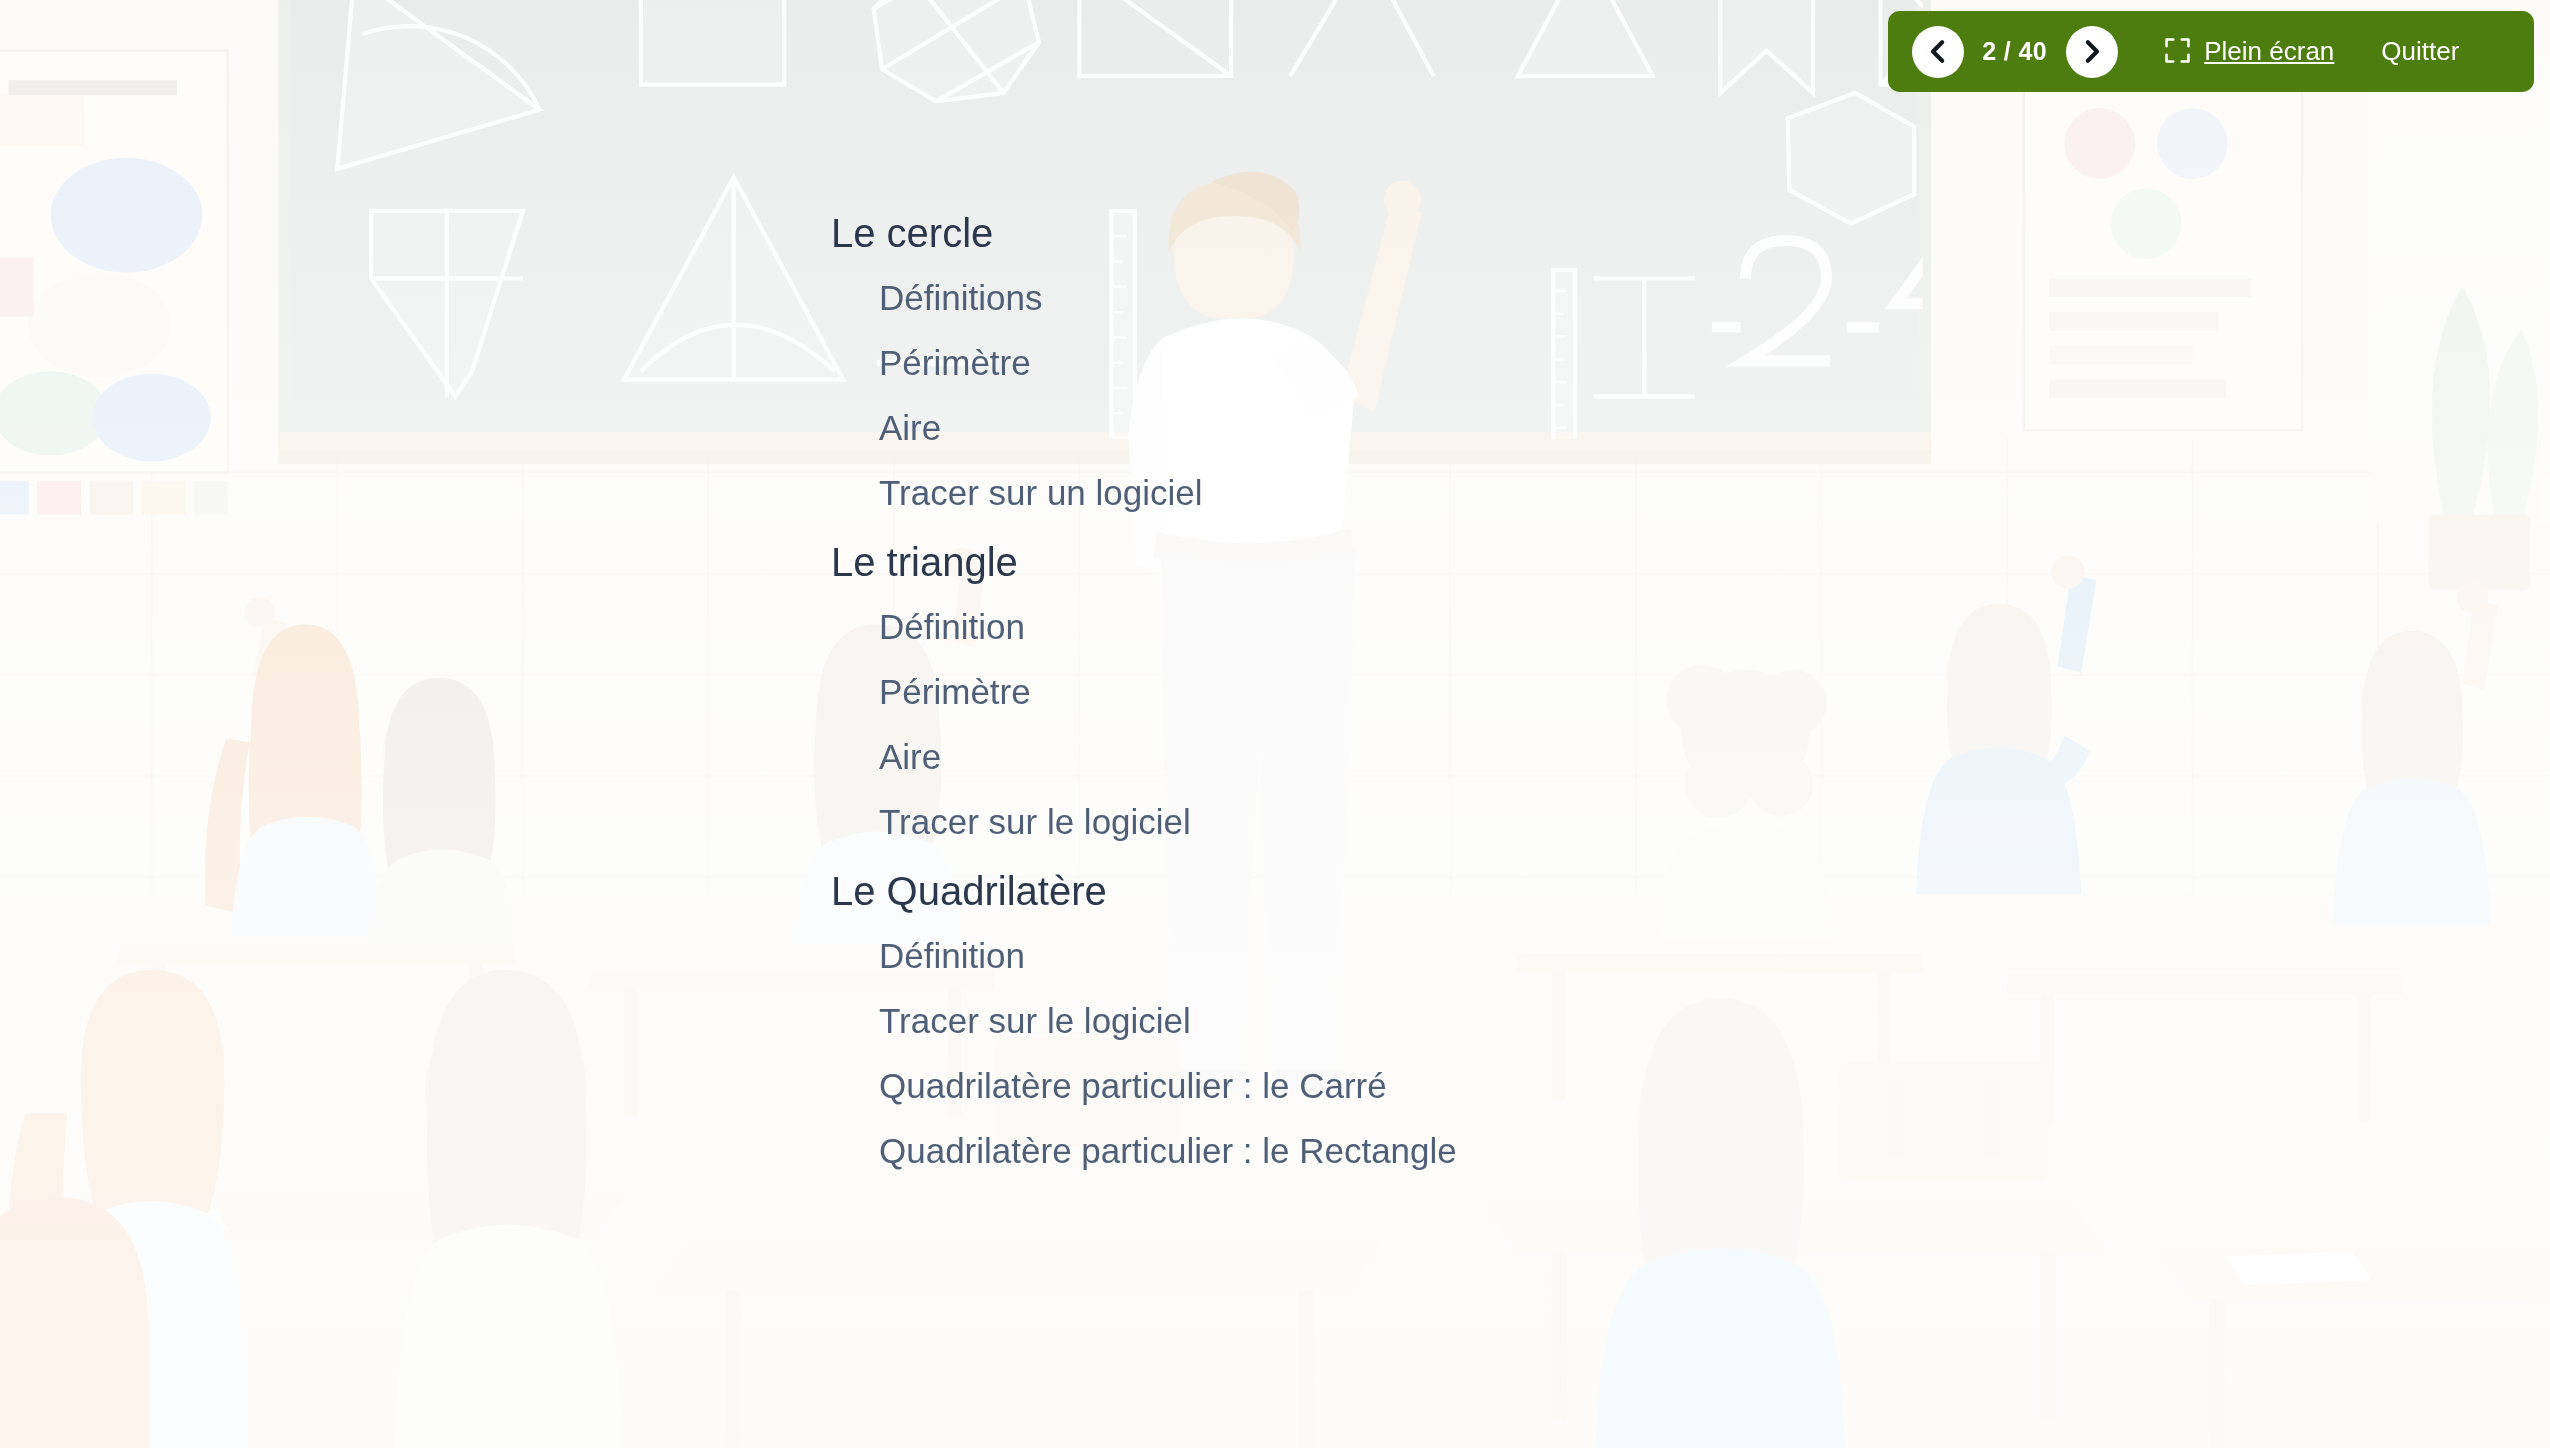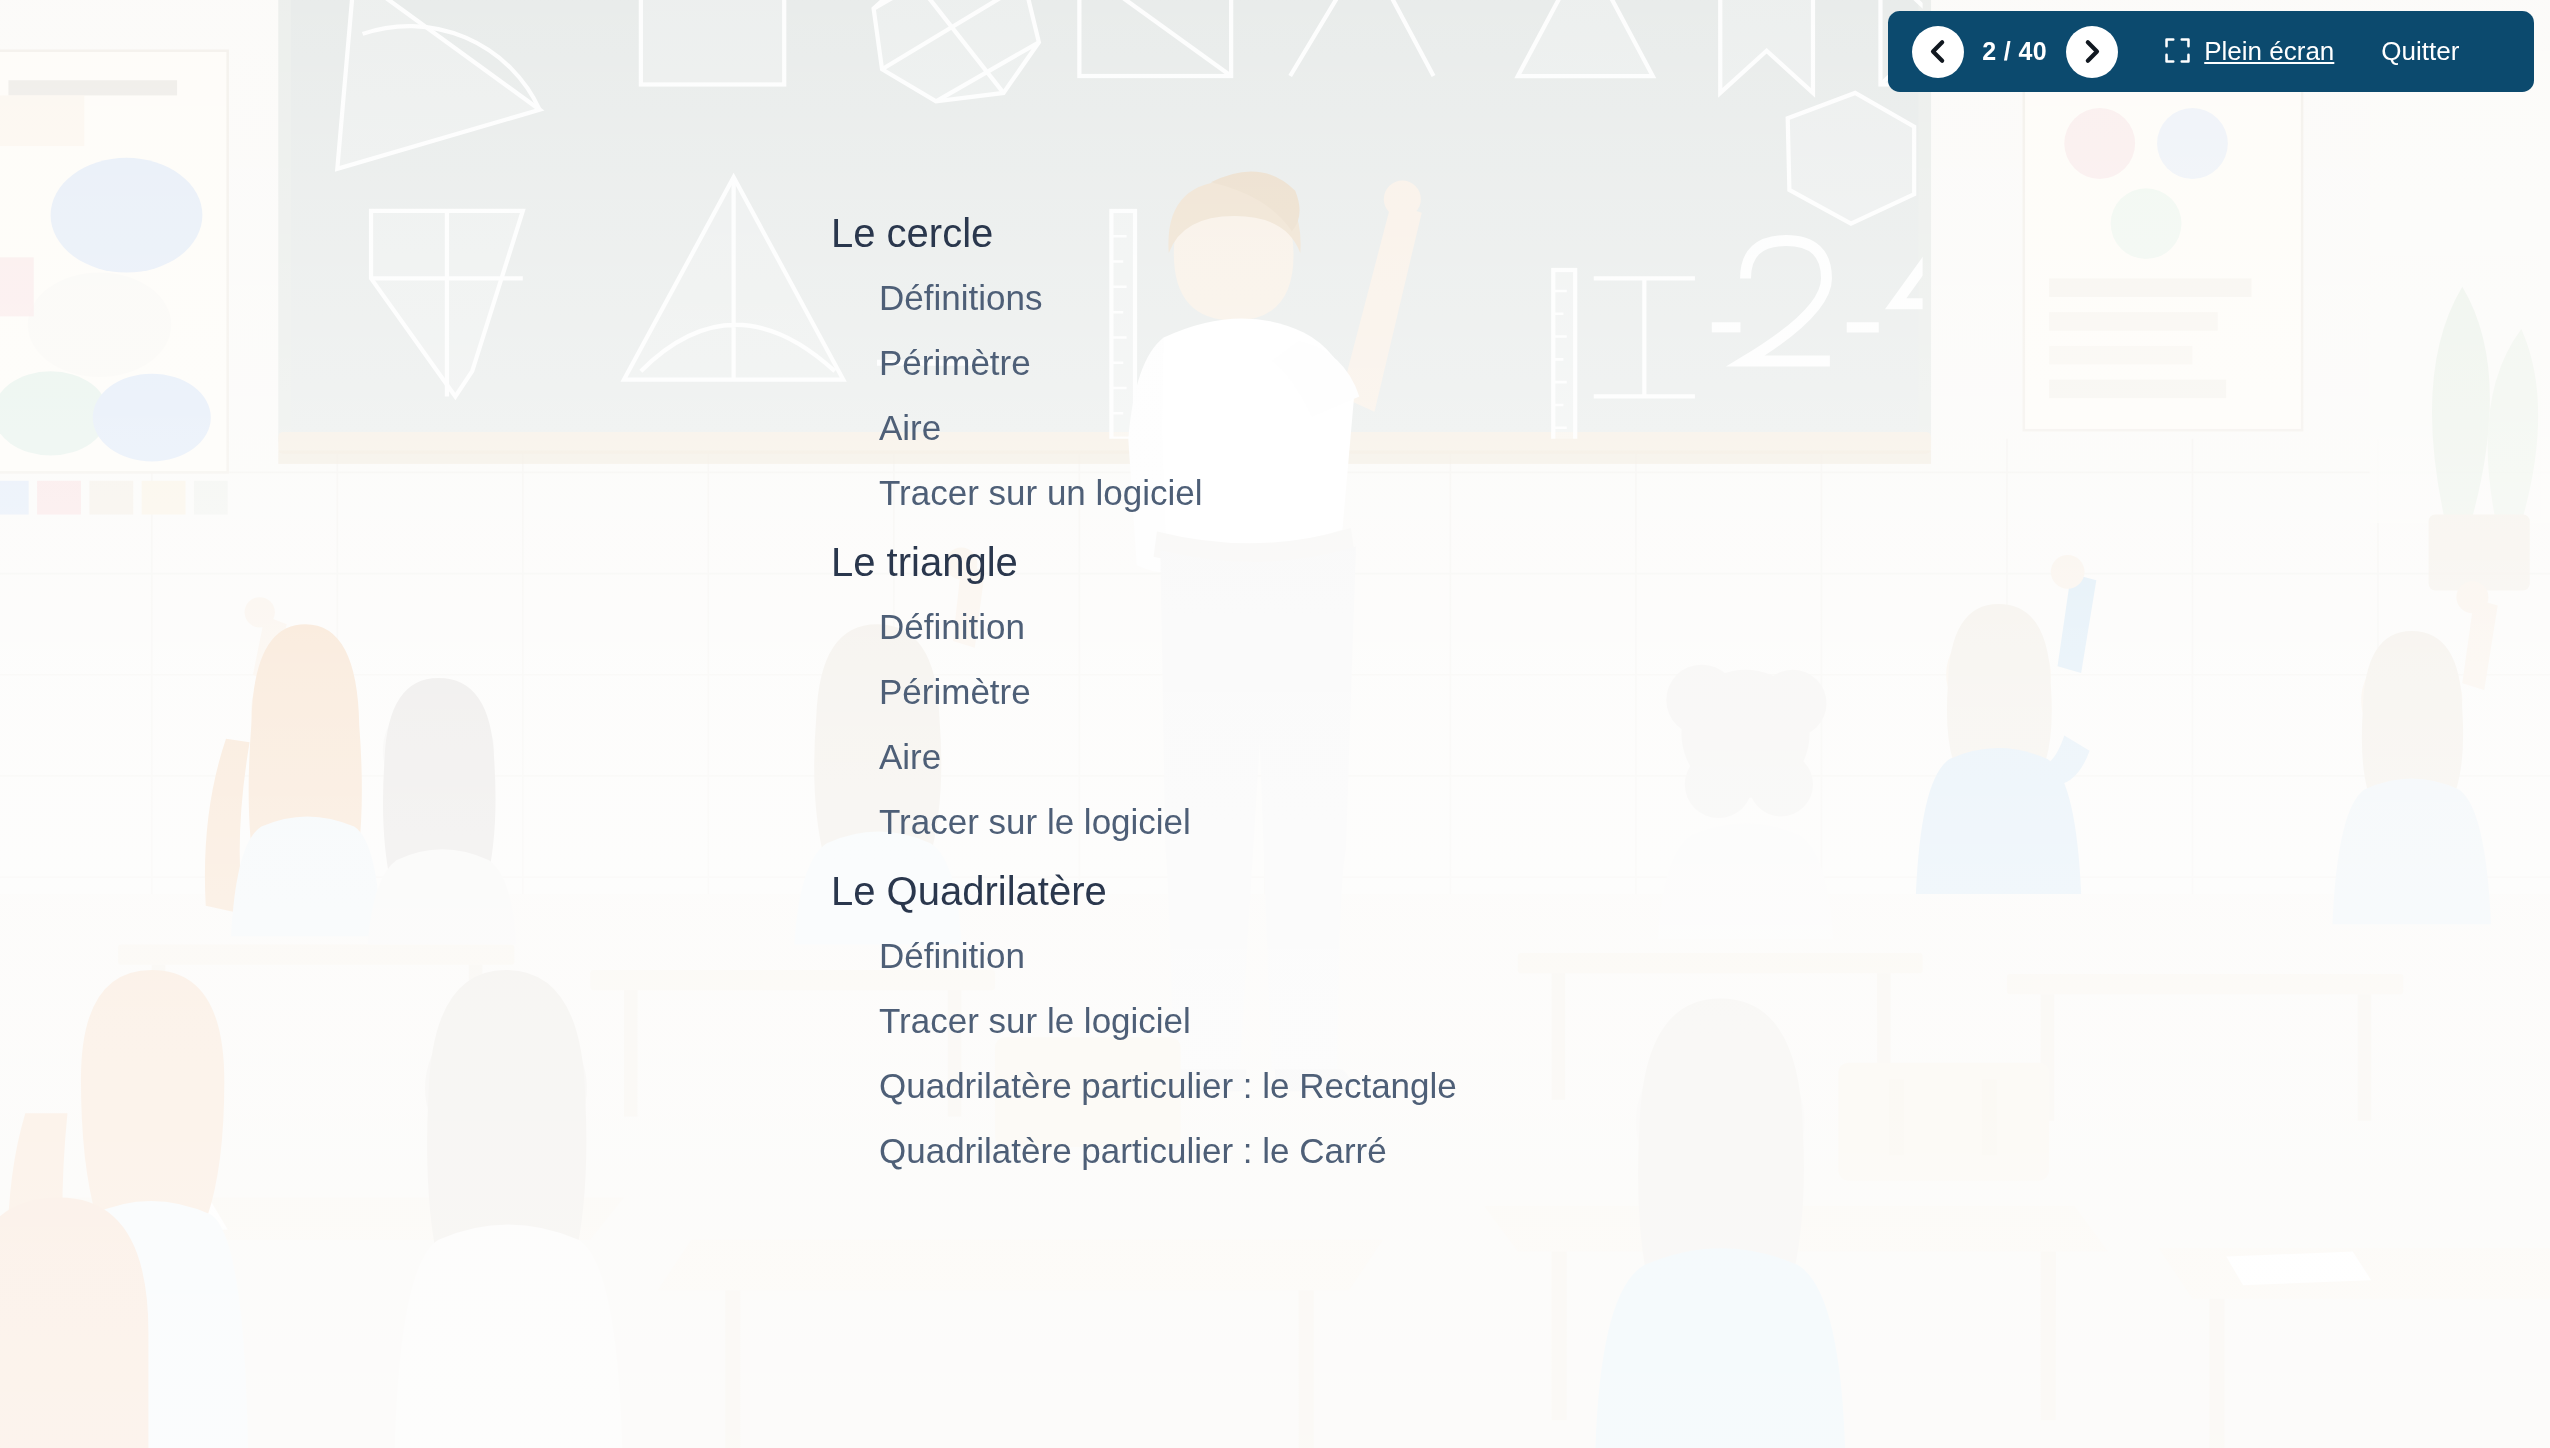--- a/index.html
+++ b/index.html
@@ -71,21 +71,21 @@
     white-space:nowrap;
   }
 
   
   #toolbar{
     position:absolute;
     left:1888px;
     top:11px;
     width:646px;
     height:81px;
-    background:#0c4a6e;
+    background:#4d7c0f;
     border-radius:11.8px;
     display:flex;
     align-items:center;
     padding:0 20px 0 23.6px;
     gap:0;
   }
   .nav-btn{
     width:52px; height:52px;
     border-radius:50%;
     background:#ffffff;
@@ -415,22 +415,22 @@
       <div class="toc-item">Définition</div>
       <div class="toc-item">Périmètre</div>
       <div class="toc-item">Aire</div>
       <div class="toc-item">Tracer sur le logiciel</div>
     </div>
 
     <div class="toc-section">
       <div class="toc-heading">Le Quadrilatère</div>
       <div class="toc-item">Définition</div>
       <div class="toc-item">Tracer sur le logiciel</div>
+      <div class="toc-item">Quadrilatère particulier : le Carré</div>
       <div class="toc-item">Quadrilatère particulier : le Rectangle</div>
-      <div class="toc-item">Quadrilatère particulier : le Carré</div>
     </div>
 
   </div>
 </div>
 
 <div id="toolbar">
 
   <div class="nav-btn">
     <span>
       <svg width="22" height="25" viewBox="0 0 26 30" fill="none">

